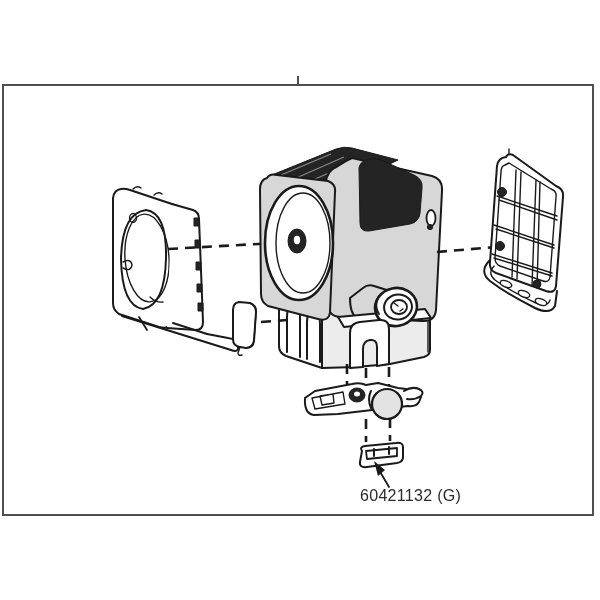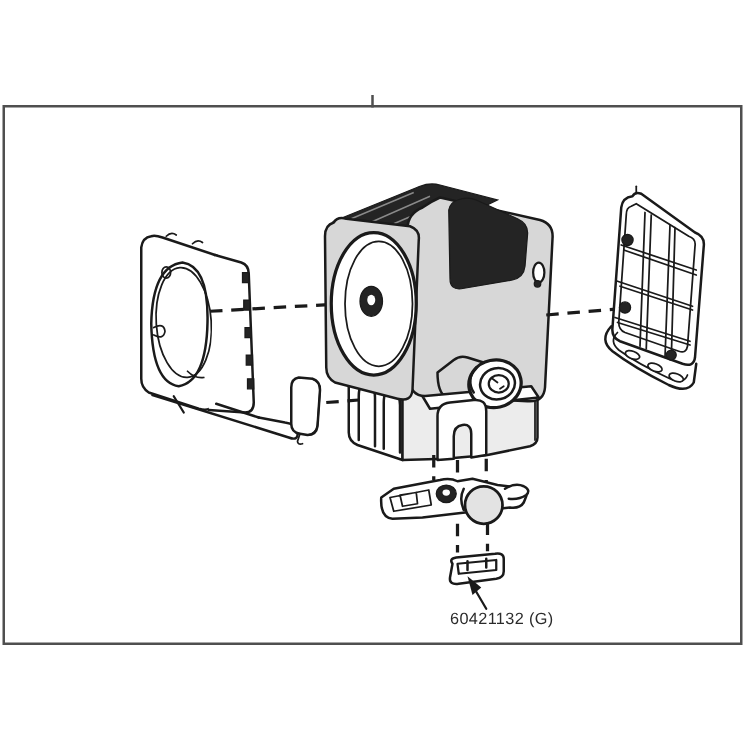--- a/index.html
+++ b/index.html
@@ -7,21 +7,21 @@
     --light:#d7d7d7; --mid:#ececec; --dark:#242424;
     --ball:#e3e3e3; --label:#2b2b2b; --hatch:#8a8a8a;
   }
   html,body{margin:0;padding:0;background:var(--bg);}
   .stage{position:relative;width:600px;height:600px;background:var(--bg);
          font-family:"Liberation Sans",sans-serif;overflow:hidden;}
   .frame{position:absolute;left:2px;top:84px;width:588px;height:428px;
          border:2px solid var(--frame);}
   .tick{position:absolute;left:297px;top:76px;width:2px;height:10px;background:var(--frame);}
   .art{position:absolute;left:0;top:0;}
-  .label{position:absolute;left:360px;top:487px;font-size:13px;color:var(--label);
+  .label{position:absolute;left:360px;top:487px;font-size:16px;color:var(--label);
          letter-spacing:.3px;white-space:nowrap;}
   
   .s{stroke:var(--line);stroke-width:2;fill:none;stroke-linecap:round;stroke-linejoin:round;}
   .fw{fill:#ffffff;} .fl{fill:var(--light);} .fm{fill:var(--mid);}
   .fd{fill:var(--dark);stroke:var(--line);} .nf{fill:none;}
   .thin{stroke-width:1.4;} .med{stroke-width:1.8;} .bold{stroke-width:2.6;}
   .dash{stroke:var(--line);stroke-width:2.6;fill:none;stroke-dasharray:10 7;stroke-linecap:butt;}
   .hatch{stroke:var(--hatch);stroke-width:1.1;fill:none;}
 </style>
 </head>

